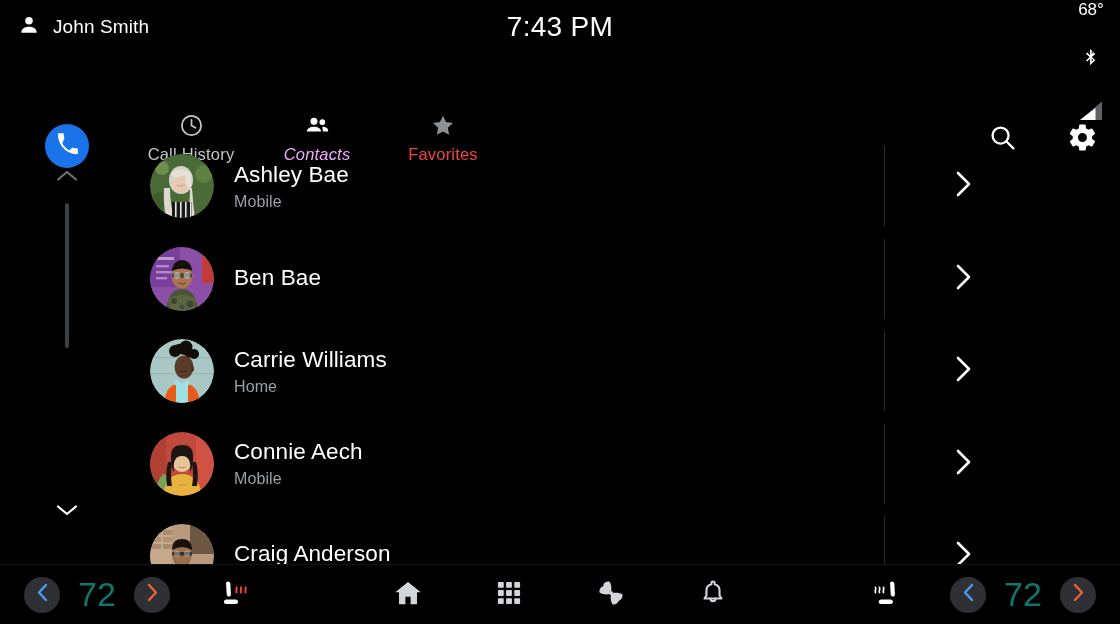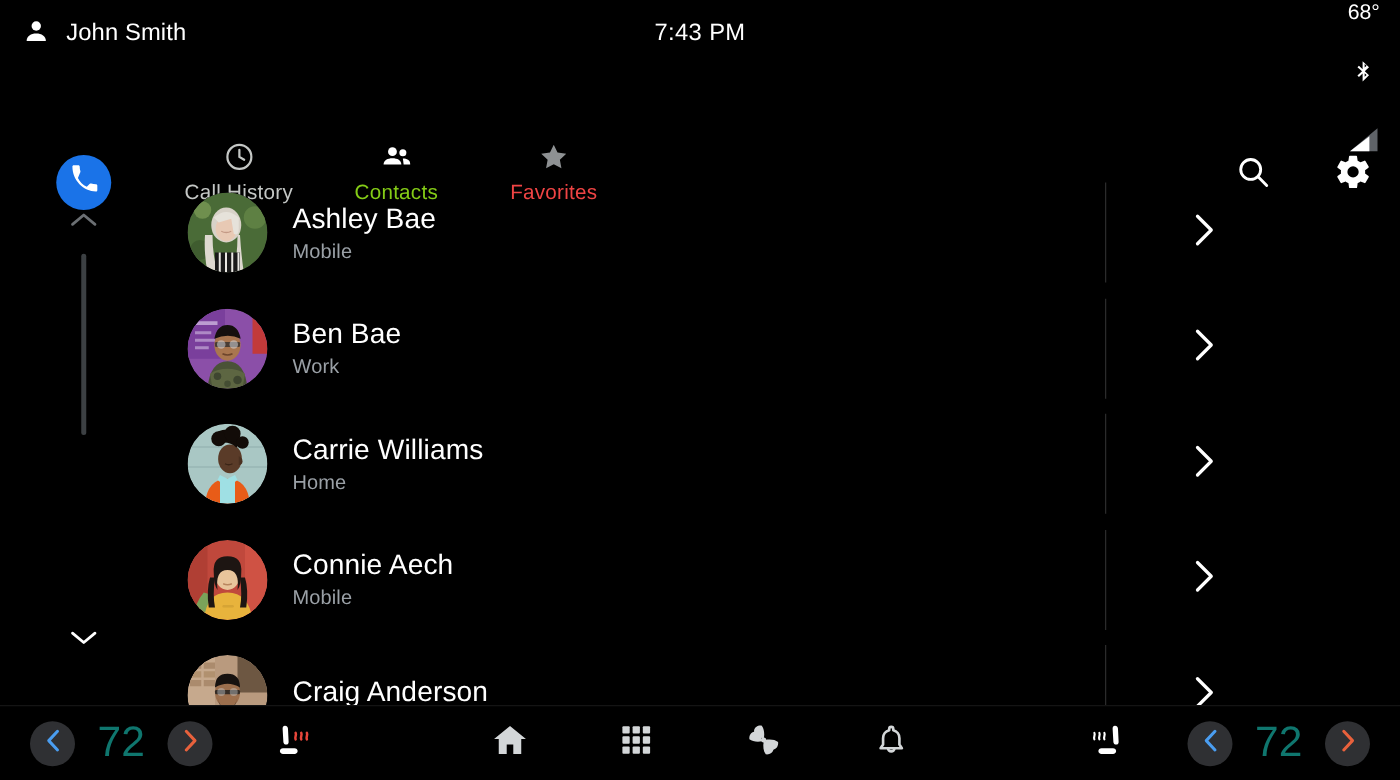--- a/index.html
+++ b/index.html
@@ -15,21 +15,21 @@
   
   .statusbar {
     position:absolute; top:0; left:0; width:1120px; height:54px;
     display:flex; align-items:center;
   }
   .sb-left { display:flex; align-items:center; gap:13px; margin-left:18px; }
   .sb-user { font-size:19px; color:#fff; letter-spacing:.1px; }
   .sb-clock {
     position:absolute; left:0; right:0; top:0; height:54px;
     display:flex; align-items:center; justify-content:center;
-    font-size:19px; letter-spacing:.3px; pointer-events:none;
+    font-size:28px; letter-spacing:.3px; pointer-events:none;
   }
   .sb-right {
     position:absolute; right:16px; top:0; height:54px;
     display:flex; align-items:center; gap:26px;flex-direction:column;
   }
   .sb-temp { font-size:17px; color:#fff; }
 
   
   .tabbar {
     position:absolute; top:54px; left:0; width:1120px; height:84px;
@@ -44,21 +44,21 @@
     display:flex; align-items:flex-start;
   }
   .tab {
     width:126px; display:flex; flex-direction:column;
     align-items:center; gap:7px; cursor:pointer;
   }
   .tab .ticon { height:26px; display:flex; align-items:center; justify-content:center; }
   .tab .tlabel { font-size:16.5px; letter-spacing:.2px; }
   .tab.dim .tlabel { color:#ef4444;text-align:right; }
   .tab.semi .tlabel { color:#c4c7c5; }
-  .tab.active .tlabel { color:#84cc16; }
+  .tab.active .tlabel { color:#f0abfc;font-style:italic; }
 
   .tool-icons {
     position:absolute; right:22px; top:68px;
     display:flex; align-items:center; gap:50px;
   }
 
   
   .scrollrail {
     position:absolute; left:46px; top:150px; width:42px; height:390px;
   }
@@ -296,21 +296,20 @@
             <path d="M21.5 24q2-11 10.5-11T42.5 24q-10-5-21 0z" fill="#15100e"></path>
             <rect x="22" y="26.5" width="20" height="4" rx="1" fill="#2a2a2a" opacity=".75"></rect>
             <circle cx="27" cy="28.5" r="3.4" fill="#cfd6dd" opacity=".55"></circle>
             <circle cx="37" cy="28.5" r="3.4" fill="#cfd6dd" opacity=".55"></circle>
             <path d="M28 36q4 2 8 0" stroke="#6d452b" stroke-width="1.2" fill="none"></path>
           </g>
         </svg>
       </div>
       <div class="rtext">
         <div class="rname">Ben Bae</div>
-        <div class="rtype">Work</div>
       </div>
       <div class="rdiv"></div>
       <div class="rchev">
         <span>
           <svg width="17" height="28" viewBox="0 0 17 28" fill="none" stroke="#fff" stroke-width="2.6" stroke-linecap="round" stroke-linejoin="round">
             <path d="M3 3l11 11L3 25"></path>
           </svg>
         </span>
       </div>
     </div>

